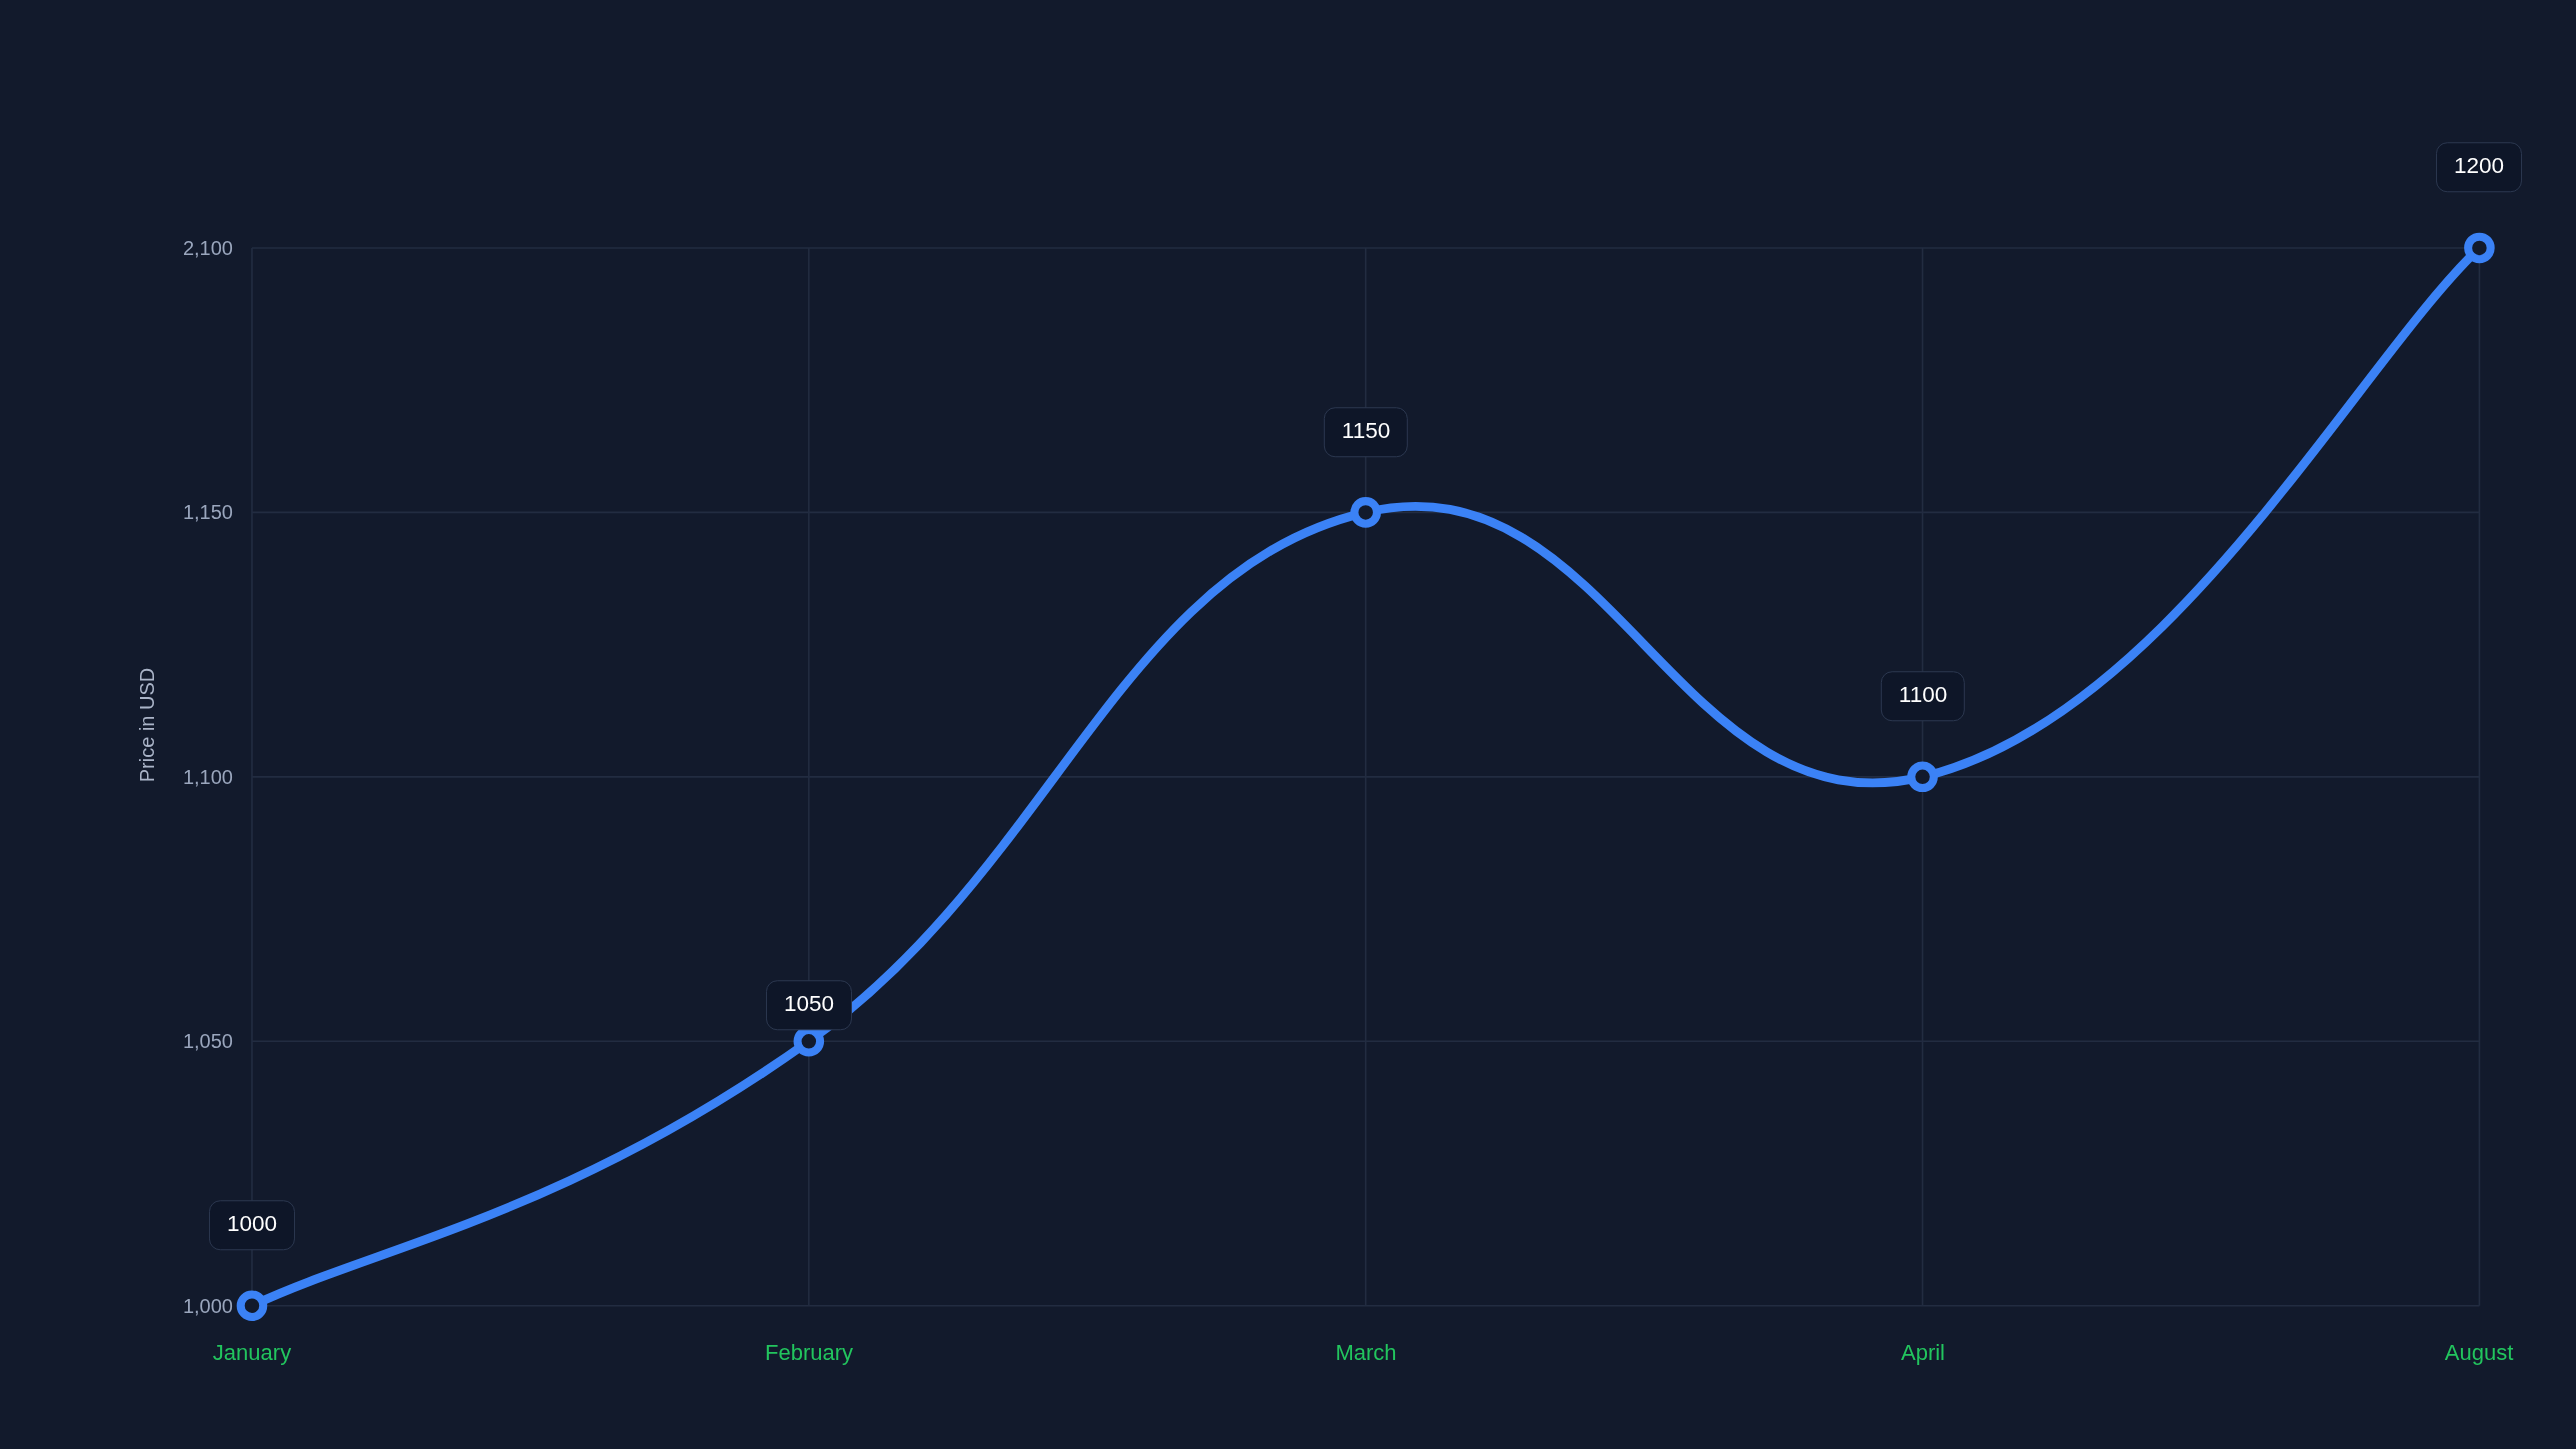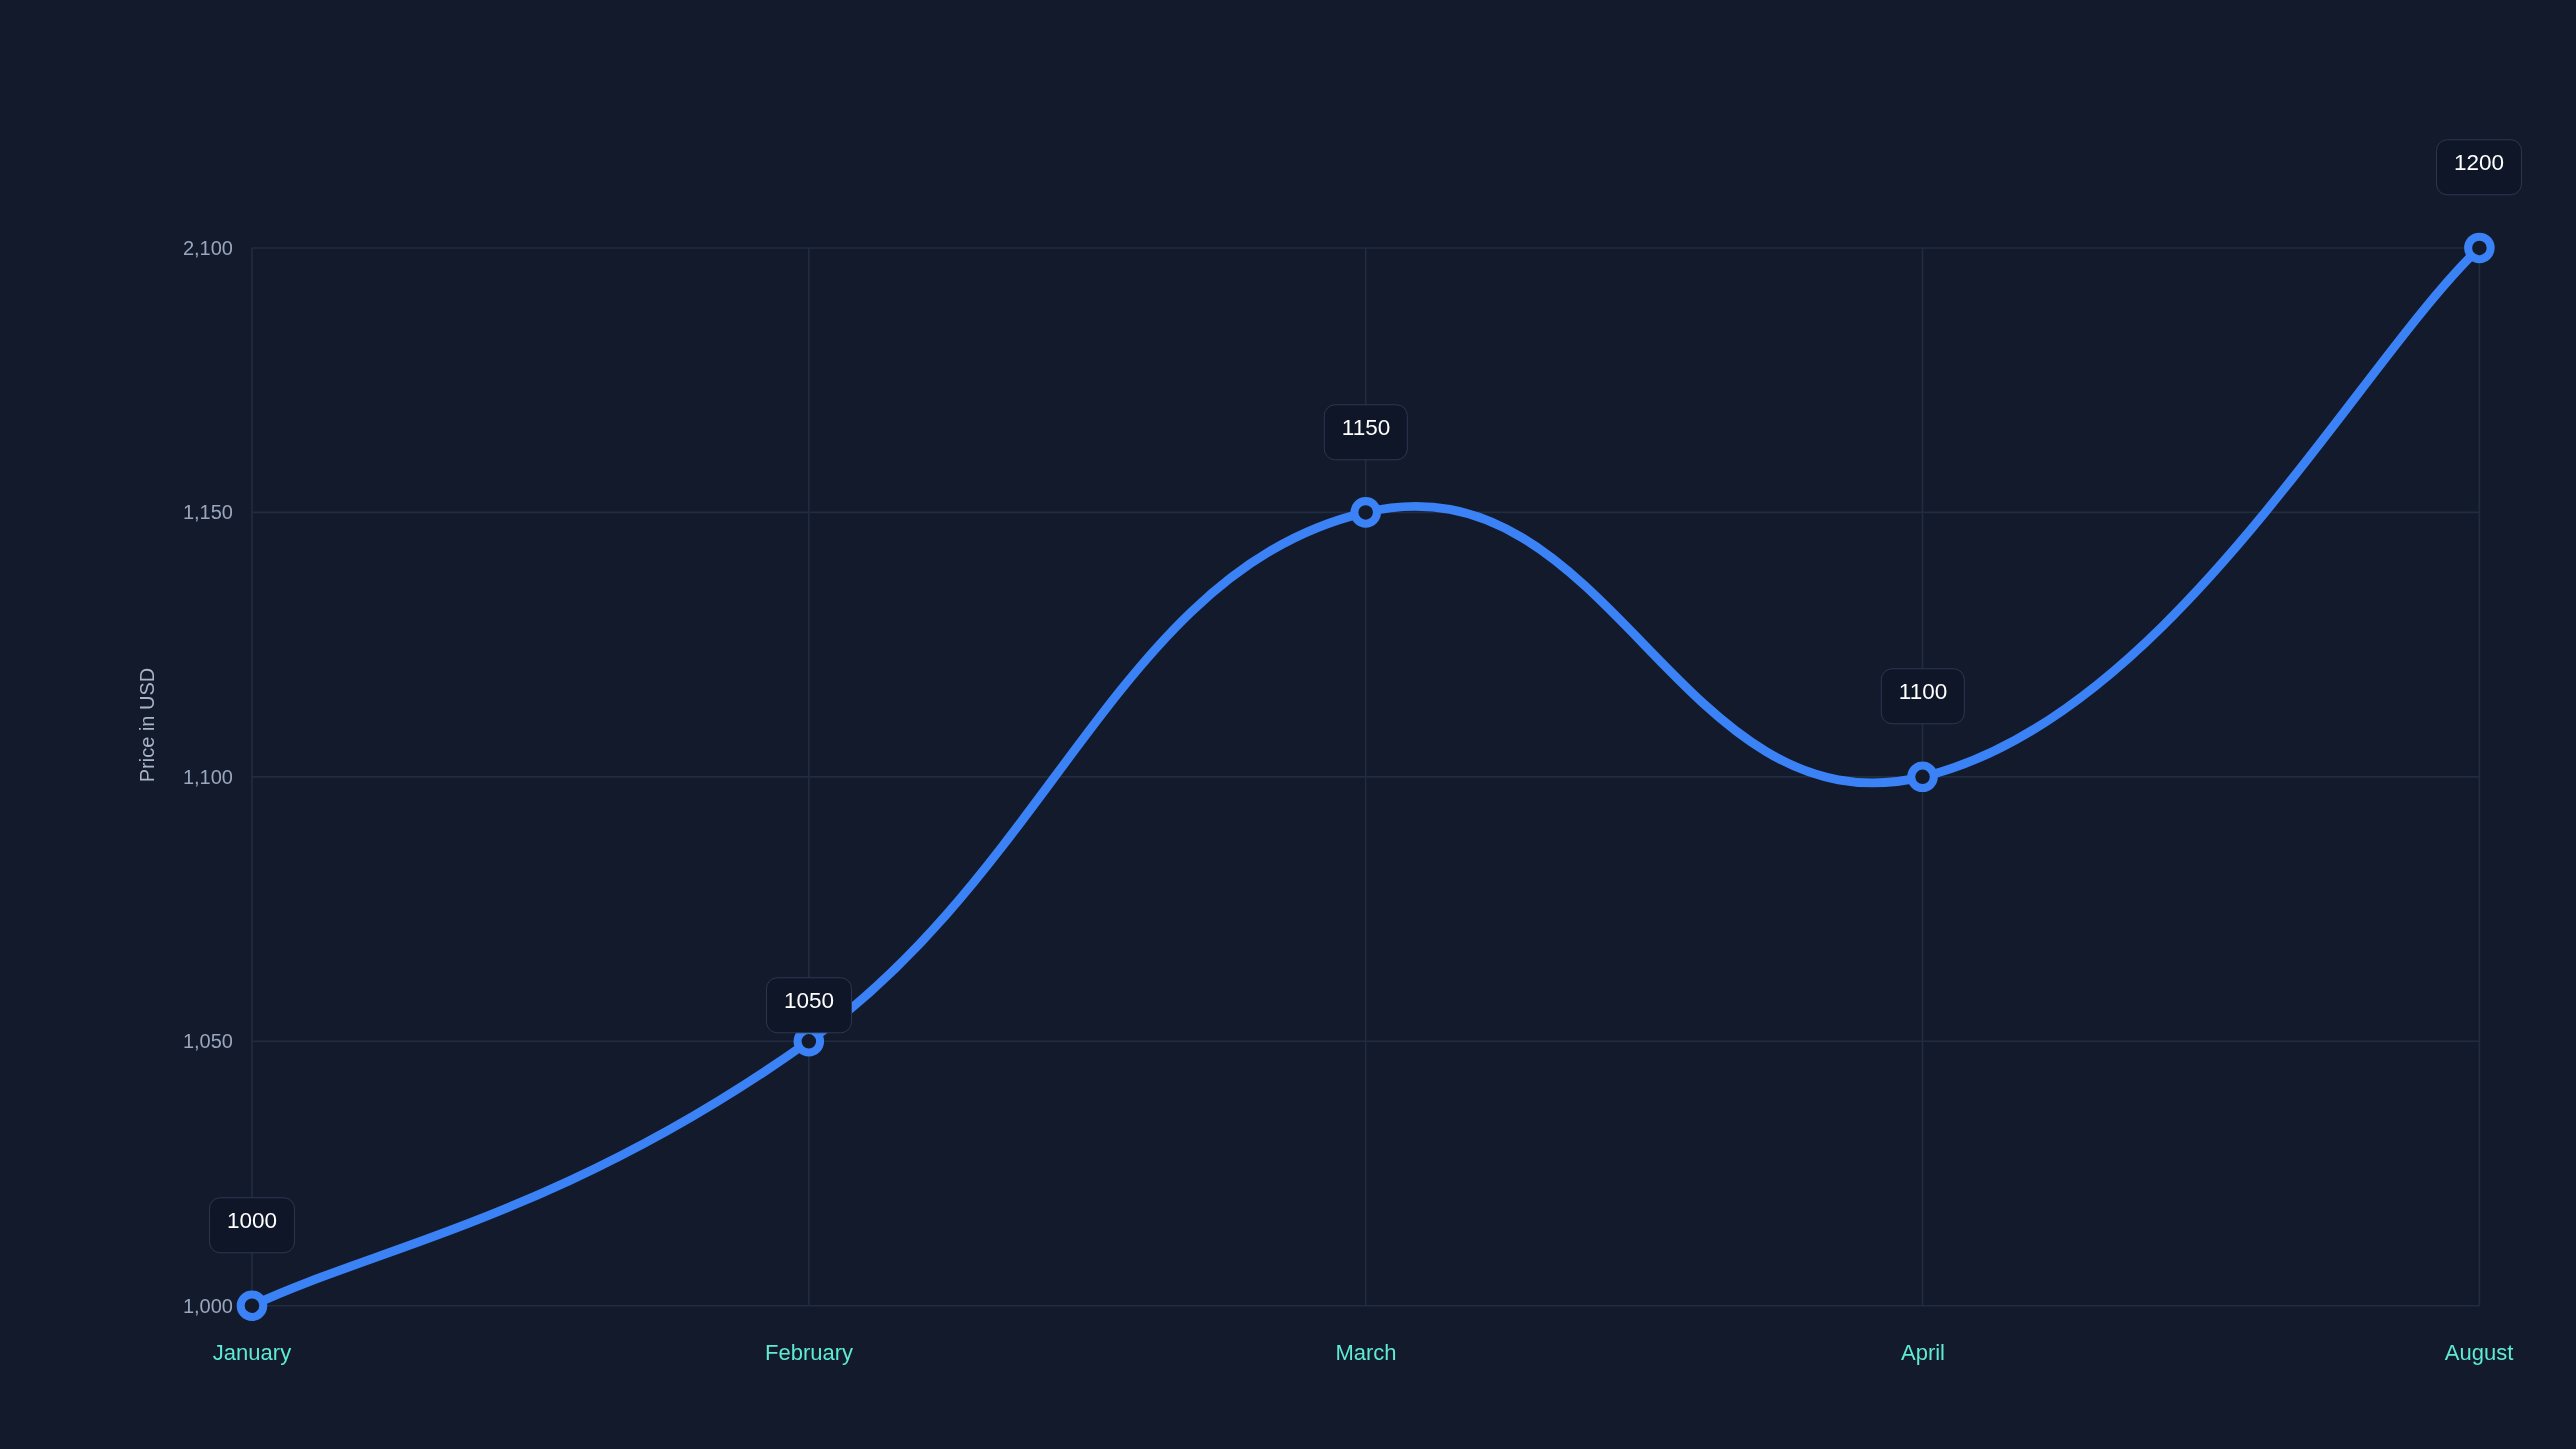--- a/index.html
+++ b/index.html
@@ -33,21 +33,21 @@
   .y-tick-label {
     position: absolute;
     color: #9aa6bd;
     font-size: 20px;
     text-align: right;
     transform: translateY(-50%);
     white-space: nowrap;
   }
   .x-tick-label {
     position: absolute;
-    color: #5eead4;
+    color: #22c55e;
     font-size: 22px;
     text-align: center;
     transform: translateX(-50%);
     white-space: nowrap;
   }
   #y-axis-title {
     position: absolute;
     left: 90px; top: 725px;
     color: #aab4c8;
     font-size: 20px;
@@ -57,21 +57,21 @@
   }
   .point-badge {
     position: absolute;
     transform: translate(-50%, -50%);
     background: #0e1628;
     border: 1.2px solid #2c3850;
     border-radius: 11.3px;
     color: #ffffff;
     font-size: 22.5px;
     line-height: 1;
-    padding: 12px 17px 19px 17px;
+    padding: 12px 17px 13px 17px;
     white-space: nowrap;
   }
 </style>
 </head>
 <body>
 
 <div id="root">
 
 
   <div id="plot-wrap">

